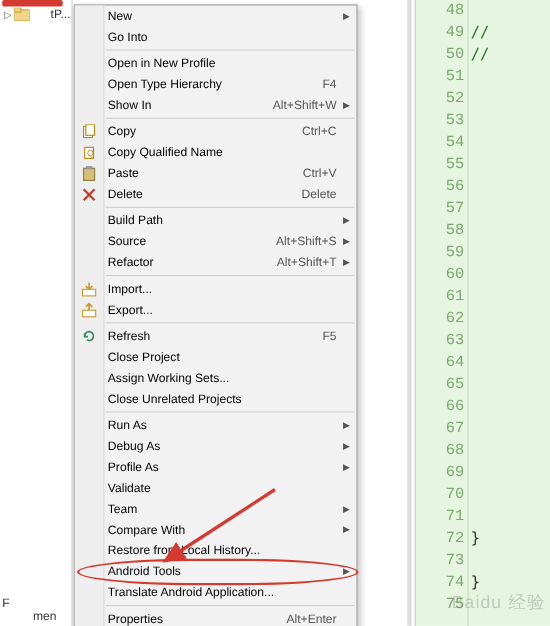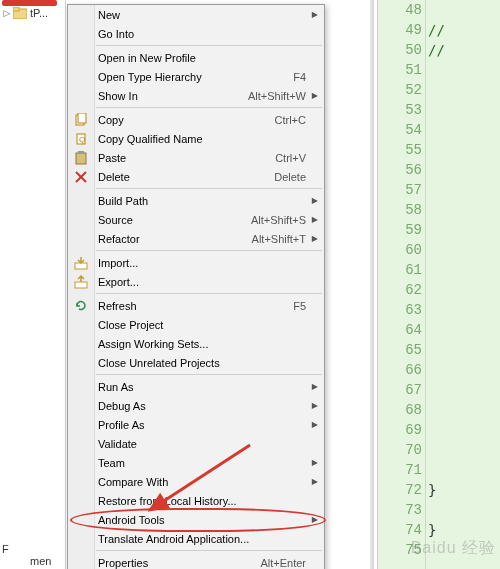--- a/index.html
+++ b/index.html
@@ -42,21 +42,21 @@
   <div class="left-pane">
     <div class="redact"></div>
     <div class="tree-row" style="margin-top:5px">
       <span class="tree-arrow">▷</span>
       <span class="tree-icon">
         <svg width="14" height="12">
             <rect x="0" y="2" width="14" height="10" fill="#f3d58a" stroke="#c9a738"></rect>
             <rect x="0" y="0" width="6" height="4" fill="#f3d58a" stroke="#c9a738"></rect>
           </svg>
       </span>
-      <span style="margin-left:2px;color:#333">tP...</span>
+      <span style="margin-left:18px;color:#333">tP...</span>
     </div>
   </div>
 
   <div class="blank-mid"></div>
   <div class="divider-v"></div>
 
   <div class="right-pane">
     <div class="vert-rule"></div>
     <div class="gutter" id="gutter">
         <div class="gutter-row">

